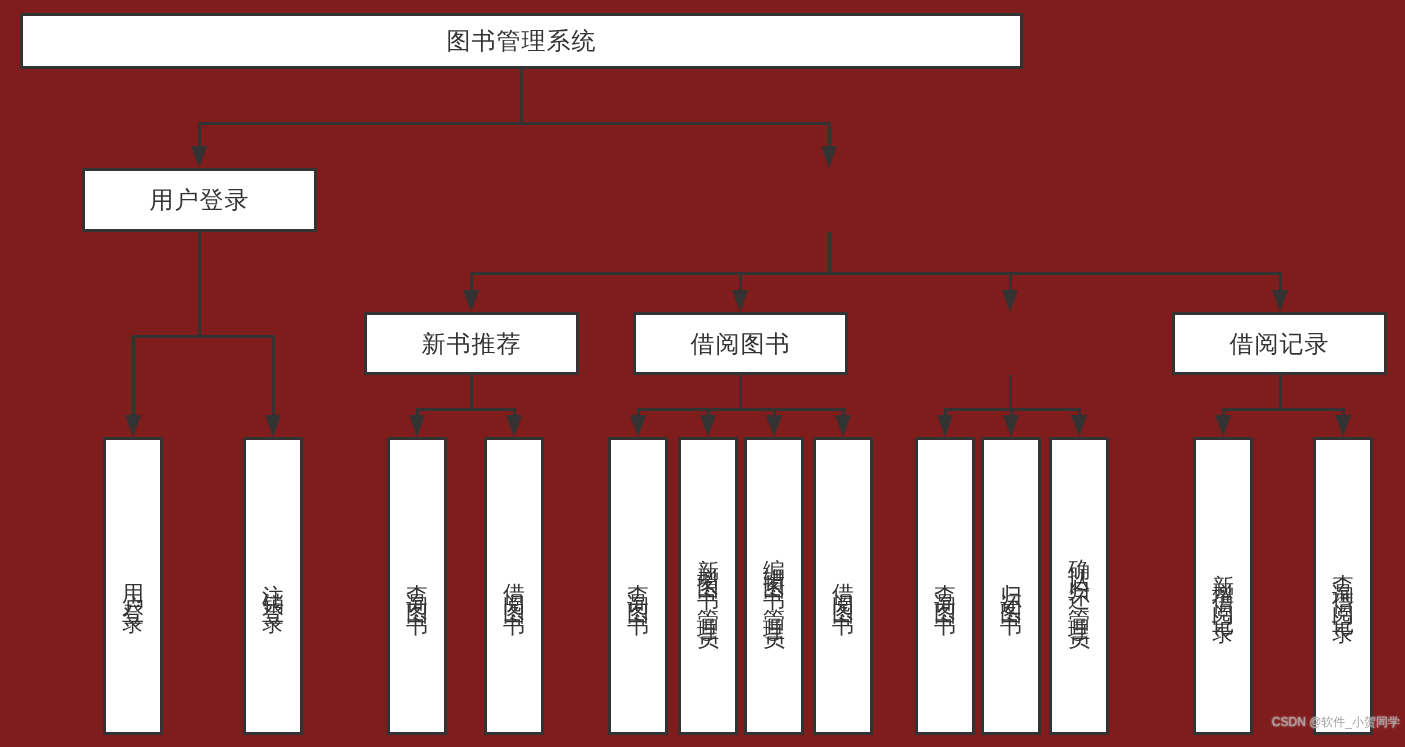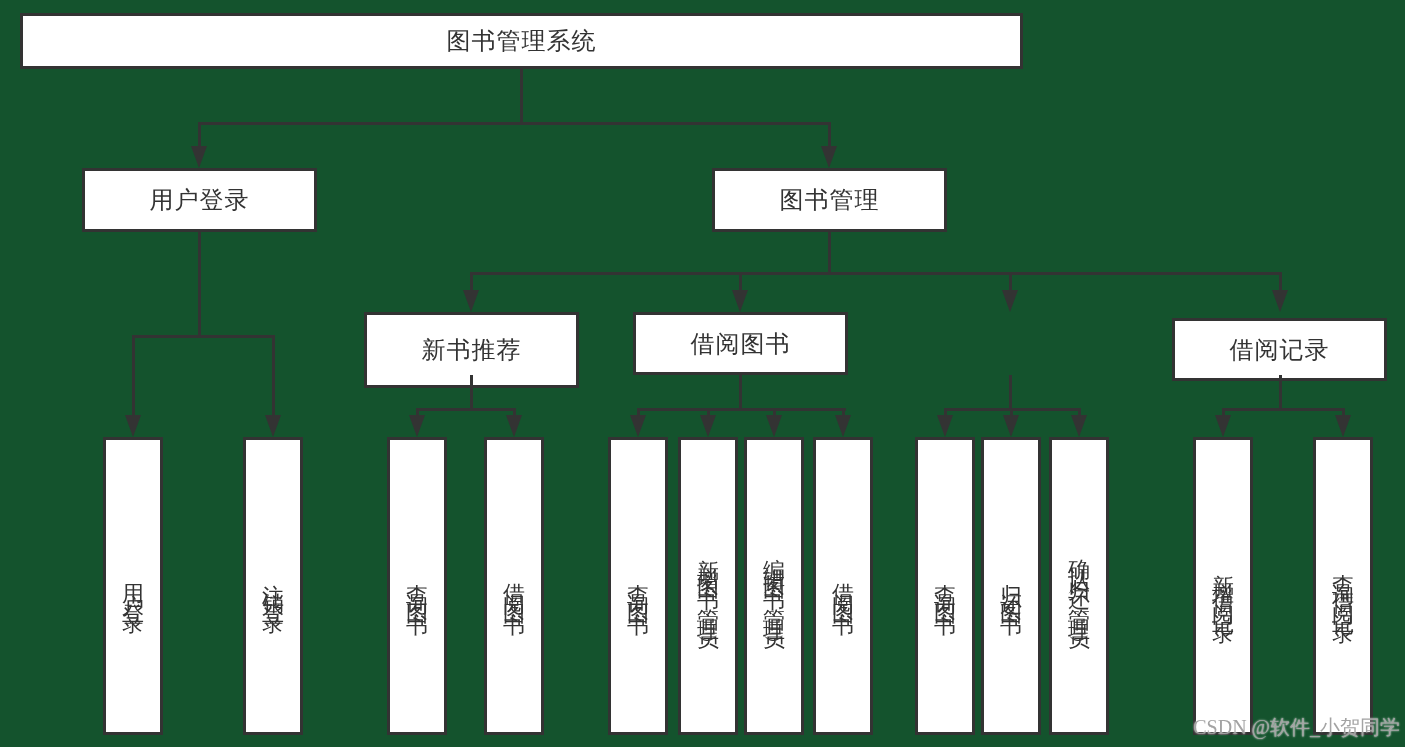--- a/index.html
+++ b/index.html
@@ -1,21 +1,21 @@
 <!DOCTYPE html>
 <html><head>
 <meta charset="utf-8">
 <style>
   html, body { margin: 0; padding: 0; background: #ffffff; }
   .canvas {
     position: relative;
     width: 1405px;
     height: 747px;
-    background: #14532d;
-    font-family: Liberation Serif, serif;
+    background: #7f1d1d;
+    font-family: Liberation Sans, sans-serif;
     color: #333333;
     overflow: hidden;
   }
   .box {
     position: absolute;
     box-sizing: border-box;
     border: 3px solid #333333;
     background: #ffffff;
     display: flex;
     align-items: center;
@@ -40,40 +40,39 @@
     border-left: 8px solid transparent;
     border-right: 8px solid transparent;
     border-top: 22px solid #333333;
   }
   .watermark {
     position: absolute;
     left: 1150px;
     top: 714px;
     width: 250px;
     text-align: right;
-    font-size: 20px;
+    font-size: 12px;
     color: #a3a3a3;
     white-space: nowrap;
     z-index: 5;
     text-shadow: 0 0 2px #ffffff;
   }
 </style>
 </head>
 <body>
 
 <div class="canvas">
 
   <div class="box h" style="left:20px; top:13px; width:1003px; height:56px;">图书管理系统</div>
 
   <div class="box h" style="left:82px; top:168px; width:235px; height:64px;">用户登录</div>
-  <div class="box h" style="left:712px; top:168px; width:235px; height:64px;">图书管理</div>
 
-  <div class="box h" style="left:364px; top:312px; width:215px; height:76px;">新书推荐</div>
+  <div class="box h" style="left:364px; top:312px; width:215px; height:63px;">新书推荐</div>
   <div class="box h" style="left:633px; top:312px; width:215px; height:63px;">借阅图书</div>
-  <div class="box h" style="left:1172px; top:312px; width:215px; height:63px;margin-top:6px;">借阅记录</div>
+  <div class="box h" style="left:1172px; top:312px; width:215px; height:63px;">借阅记录</div>
 
   <div class="box v" style="left:103px; top:437px; width:60px; height:298px;">用户登录</div>
   <div class="box v" style="left:243px; top:437px; width:60px; height:298px;">注销登录</div>
 
   <div class="box v" style="left:387px; top:437px; width:60px; height:298px;">查询图书</div>
   <div class="box v" style="left:484px; top:437px; width:60px; height:298px;">借阅图书</div>
 
   <div class="box v" style="left:608px; top:437px; width:60px; height:298px;">查询图书</div>
   <div class="box v" style="left:678px; top:437px; width:60px; height:298px;">新增图书（管理员）</div>
   <div class="box v" style="left:744px; top:437px; width:60px; height:298px;">编辑图书（管理员）</div>

